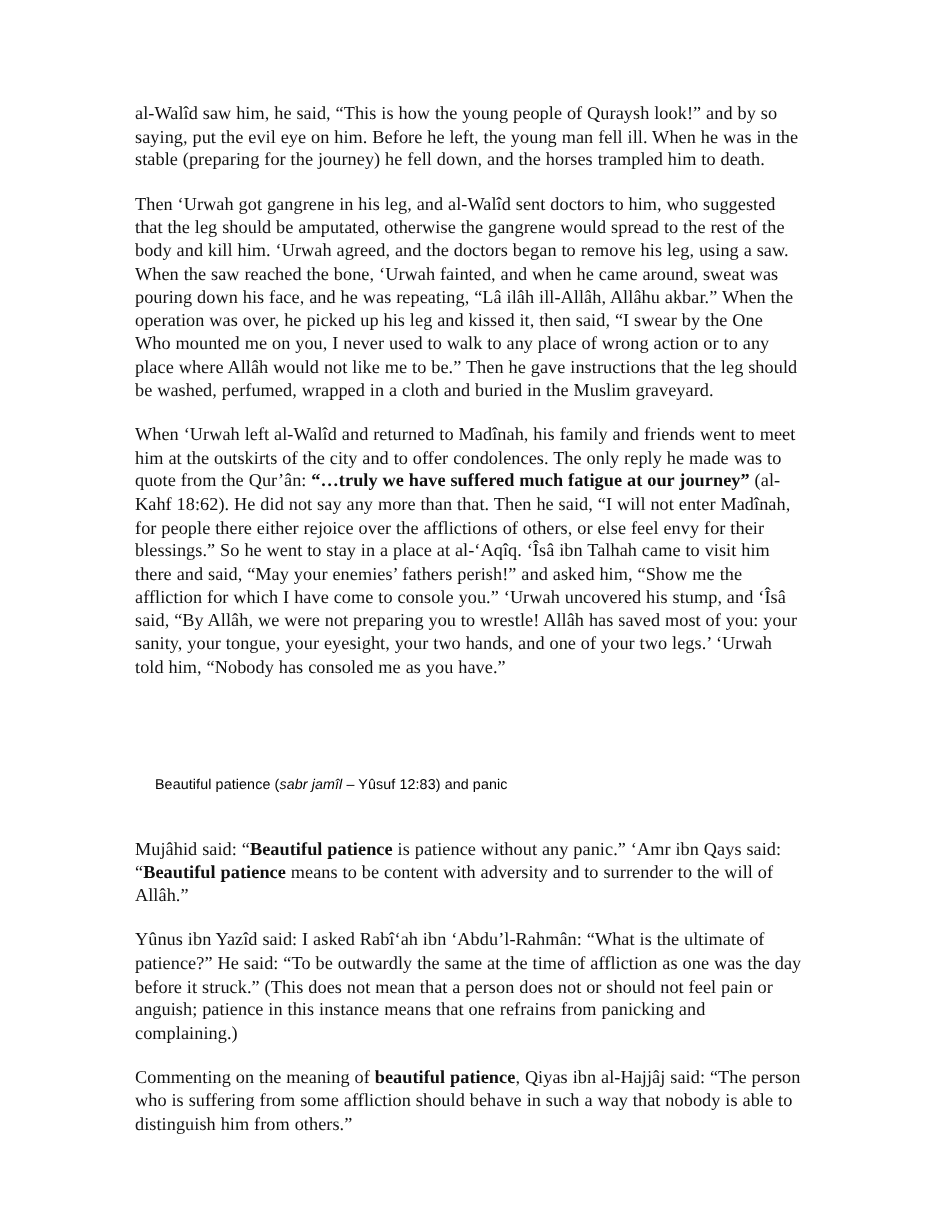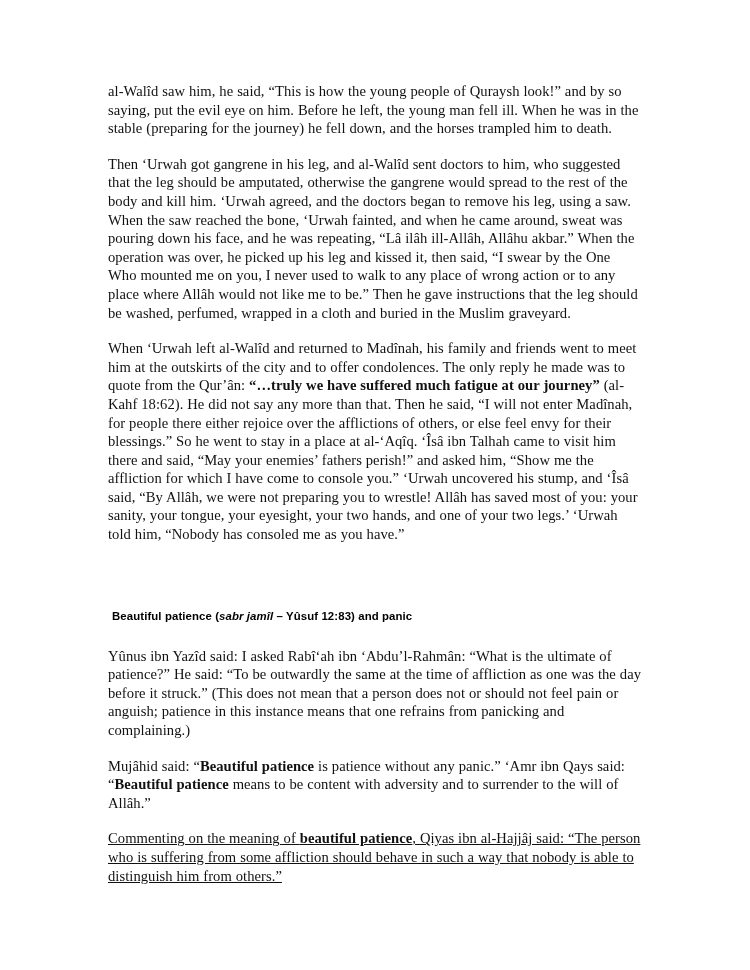--- a/index.html
+++ b/index.html
@@ -34,31 +34,30 @@
     margin: 0 0 17px 0;
     font-size: 14.6px;
     line-height: 18.6px;
     text-align: left;
     color: #111111;
     letter-spacing: 0.05px;
     word-spacing: 0.2px;
   }
   p.para:last-child {
     margin-bottom: 0;
-    text-decoration: underline;
   }
   .b {
     font-weight: bold;
     margin-top: 21px;
   }
   .section-heading {
-    margin: 4px;
+    margin: 16px;
     padding: 0;
     font-family: "Liberation Sans", "DejaVu Sans", sans-serif;
-    font-weight: bold;
+    font-weight: normal;
     font-size: 11.4px;
     line-height: 14px;
     color: #000000;
     letter-spacing: 0.1px;
   }
   .section-heading .it {
     font-style: italic;
   }
   .gap-before-heading {
     height: 44px;
@@ -76,18 +75,18 @@
     <p class="para">al-Walîd saw him, he said, “This is how the young people of Quraysh look!” and by so saying, put the evil eye on him. Before he left, the young man fell ill. When he was in the stable (preparing for the journey) he fell down, and the horses trampled him to death.</p>
     <p class="para">Then ‘Urwah got gangrene in his leg, and al-Walîd sent doctors to him, who suggested that the leg should be amputated, otherwise the gangrene would spread to the rest of the body and kill him. ‘Urwah agreed, and the doctors began to remove his leg, using a saw. When the saw reached the bone, ‘Urwah fainted, and when he came around, sweat was pouring down his face, and he was repeating, “Lâ ilâh ill-Allâh, Allâhu akbar.” When the operation was over, he picked up his leg and kissed it, then said, “I swear by the One Who mounted me on you, I never used to walk to any place of wrong action or to any place where Allâh would not like me to be.” Then he gave instructions that the leg should be washed, perfumed, wrapped in a cloth and buried in the Muslim graveyard.</p>
     <p class="para">When ‘Urwah left al-Walîd and returned to Madînah, his family and friends went to meet him at the outskirts of the city and to offer condolences. The only reply he made was to quote from the Qur’ân: <span class="b">“…truly we have suffered much fatigue at our journey”</span> (al-Kahf 18:62). He did not say any more than that. Then he said, “I will not enter Madînah, for people there either rejoice over the afflictions of others, or else feel envy for their blessings.” So he went to stay in a place at al-‘Aqîq. ‘Îsâ ibn Talhah came to visit him there and said, “May your enemies’ fathers perish!” and asked him, “Show me the affliction for which I have come to console you.” ‘Urwah uncovered his stump, and ‘Îsâ said, “By Allâh, we were not preparing you to wrestle! Allâh has saved most of you: your sanity, your tongue, your eyesight, your two hands, and one of your two legs.’ ‘Urwah told him, “Nobody has consoled me as you have.”</p>
 
     <div class="gap-before-heading"></div>
 
     <p class="section-heading">Beautiful patience (<span class="it">sabr jamîl</span> – Yûsuf 12:83) and panic</p>
 
     <div class="gap-after-heading"></div>
 
+    <p class="para">Mujâhid said: “<span class="b">Beautiful patience</span> is patience without any panic.” ‘Amr ibn Qays said: “<span class="b">Beautiful patience</span> means to be content with  adversity and to surrender to the will of Allâh.”</p>
     <p class="para">Yûnus ibn Yazîd said: I asked Rabî‘ah ibn ‘Abdu’l-Rahmân: “What is the ultimate of patience?” He said: “To be outwardly the same at the time of affliction as one was the day before it struck.” (This does not mean that a person does not or should not feel pain or anguish; patience in this instance means that one refrains from panicking and complaining.)</p>
-    <p class="para">Mujâhid said: “<span class="b">Beautiful patience</span> is patience without any panic.” ‘Amr ibn Qays said: “<span class="b">Beautiful patience</span> means to be content with  adversity and to surrender to the will of Allâh.”</p>
     <p class="para">Commenting on the meaning of <span class="b">beautiful patience</span>, Qiyas ibn al-Hajjâj said: “The person who is suffering from some affliction should behave in such a way that nobody is able to distinguish him from others.”</p>
 
   </div>
 </div>
 
 </body></html>

